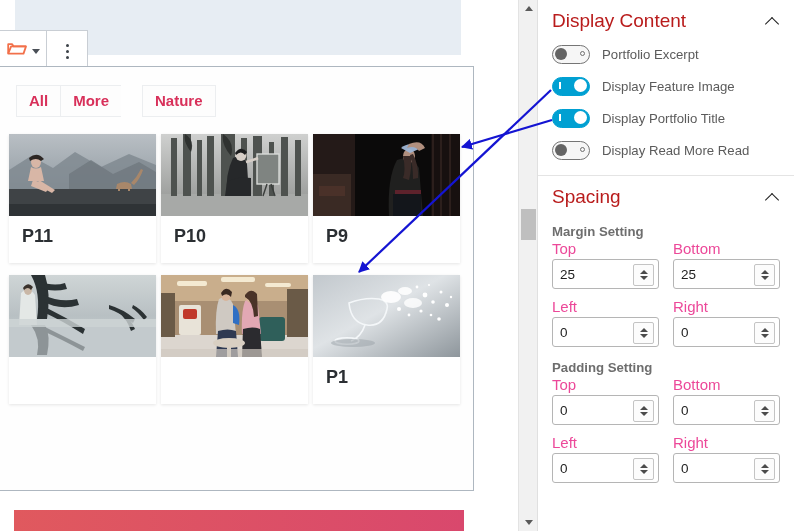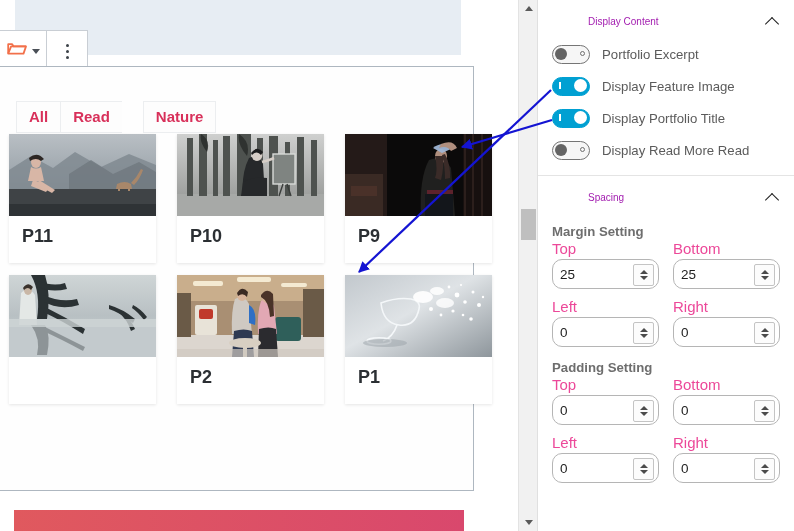--- a/index.html
+++ b/index.html
@@ -35,34 +35,34 @@
   }
   .caret-down { width:0;height:0;border-left:4px solid transparent;border-right:4px solid transparent;border-top:5px solid #4a5057; }
   .dots { display:flex; flex-direction:column; gap:3px; align-items:center; }
   .dots i { width:3px;height:3px;border-radius:50%;background:#3c4248; display:block;}
 
   #content-box {
     position: absolute; left: -2px; top: 66px; width: 476px; height: 425px;
     background: #fefefe; border: 1px solid #aeb7c0; box-sizing: border-box;
   }
 
-  #filter-bar { position:absolute; left: 17px; top: 34px; display:flex; }
+  #filter-bar { position:absolute; left: 17px; top: 18px; display:flex; }
   .filter-btn {
     padding: 7px 12px 8px 12px;
     font-size: 15px; font-weight: bold; color: #d8305a;
     background: #fdfdfd;
     border: 1px solid #eceef0;
     border-right: none;
     box-sizing: border-box;
     line-height: 1;
   }
   .filter-btn:last-child { border-right: 1px solid #eceef0; margin-left: 21px; }
 
   #grid { position:absolute; left: 10px; top: 67px; width: 455px; }
-  .grid-row { display:flex; gap: 21px; margin-bottom: 12px; }
+  .grid-row { display:flex; gap: 5px; margin-bottom: 12px; }
   .card {
     width: 147px; background: #ffffff;
     box-shadow: 0 1px 3px rgba(0,0,0,0.10);
   }
   .card-thumb { width:147px; height: 82px; display:block; overflow:hidden; position:relative; }
   .card-thumb svg { display:block; width: 147px; height: 82px; }
   .card-title {
     font-size: 18px; font-weight: bold; color: #2b2f33;
     padding: 11px 0 18px 13px; line-height: 1;
   }
@@ -94,21 +94,21 @@
   #sidebar {
     position: absolute; left: 537px; top: 0; width: 257px; height: 531px;
     background: #ffffff; border-left: 1px solid #e0e0e0;
     box-sizing: border-box; overflow: hidden;
   }
   .panel { padding: 0 14px; }
   .panel-header {
     display:flex; align-items:center; justify-content:space-between;
     height: 34px; padding-top: 4px;
   }
-  .panel-title { font-size: 10px; color: #a21caf; margin-left: 36px; }
+  .panel-title { font-size: 19px; color: #b91c1c; }
   .chev { width: 14px; height: 14px; position:relative; }
   .chev::before {
     content:""; position:absolute; left:1px; top:5px;
     width: 9px; height: 9px;
     border-left: 1.8px solid #1e1e1e; border-top: 1.8px solid #1e1e1e;
     transform: rotate(45deg);
   }
   .toggle-row { display:flex; align-items:center; gap: 12px; height: 32px; text-align: center; }
   .switch {
     width: 38px; height: 19px; border-radius: 10px; position:relative;
@@ -135,21 +135,21 @@
   .toggle-label { font-size: 13.2px; color: #5b5b5b; }
 
   .divider { height:1px; background:#e4e4e4; margin: 9px 0 0 0; }
 
   .group-label { font-size: 13.2px; color: #6e6e6e; margin: 10px 0 0 0; font-weight: bold; }
   .field-grid { display:flex; gap: 14px; margin-top: 1px; }
   .field { width: 109px; }
   .field-label { font-size: 15px; color: #ec4899; margin-bottom: 2px; }
   .spin-wrap {
     position:relative; height: 30px; border: 1px solid #b5b5b5;
-    border-radius: 10px; box-sizing:border-box; background:#fff;
+    border-radius: 3px; box-sizing:border-box; background:#fff;
     display:flex; align-items:center;
   }
   .spin-val { font-size: 13.5px; color: #1e1e1e; padding-left: 7px; }
   .spin-btns {
     position:absolute; right: 4px; top: 4px;
     width: 19px; height: 20px;
     border: 1px solid #c4c4c4; border-radius: 2px; background:#fcfcfc;
     display:flex; flex-direction:column; align-items:center; justify-content:center; gap: 2px;
   }
   .sp-up { width:0;height:0;border-left:4px solid transparent;border-right:4px solid transparent;border-bottom:4px solid #4b4b4b;}
@@ -185,21 +185,21 @@
             <i></i>
             <i></i>
         </span>
       </div>
     </div>
 
     <div id="content-box">
 
       <div id="filter-bar">
         <div class="filter-btn">All</div>
-        <div class="filter-btn">Read</div>
+        <div class="filter-btn">More</div>
         <div class="filter-btn">Nature</div>
       </div>
 
       <div id="grid">
 
         <div class="grid-row">
 
           <div class="card">
             <div class="card-thumb">
               <svg viewBox="0 0 147 82" preserveAspectRatio="none">
@@ -383,21 +383,20 @@
                   <path d="M82 54 q10 -3 17 0 l2 28 -20 0 z" fill="#2b2b2f"></path>
                 </g>
                 <path d="M72 30 q8 4 6 20 l-6 -2 z" fill="#2f6fc4"></path>
                 <g fill="#d8cfc2">
                   <ellipse cx="68" cy="68" rx="16" ry="5"></ellipse>
                   <rect x="66" y="68" width="4" height="14"></rect>
                 </g>
                 <rect x="0" y="74" width="147" height="8" fill="#cfc8bf" opacity="0.7"></rect>
               </svg>
             </div>
-            <div class="card-title">P2</div>
           </div>
 
           <div class="card">
             <div class="card-thumb">
               <svg viewBox="0 0 147 82" preserveAspectRatio="none">
                 <defs>
                   <linearGradient id="g1" x1="0" y1="0" x2="1" y2="1">
                     <stop offset="0" stop-color="#c2c8cd"></stop>
                       <stop offset="0.45" stop-color="#dfe3e6"></stop>
                     <stop offset="1" stop-color="#8e969c"></stop>

